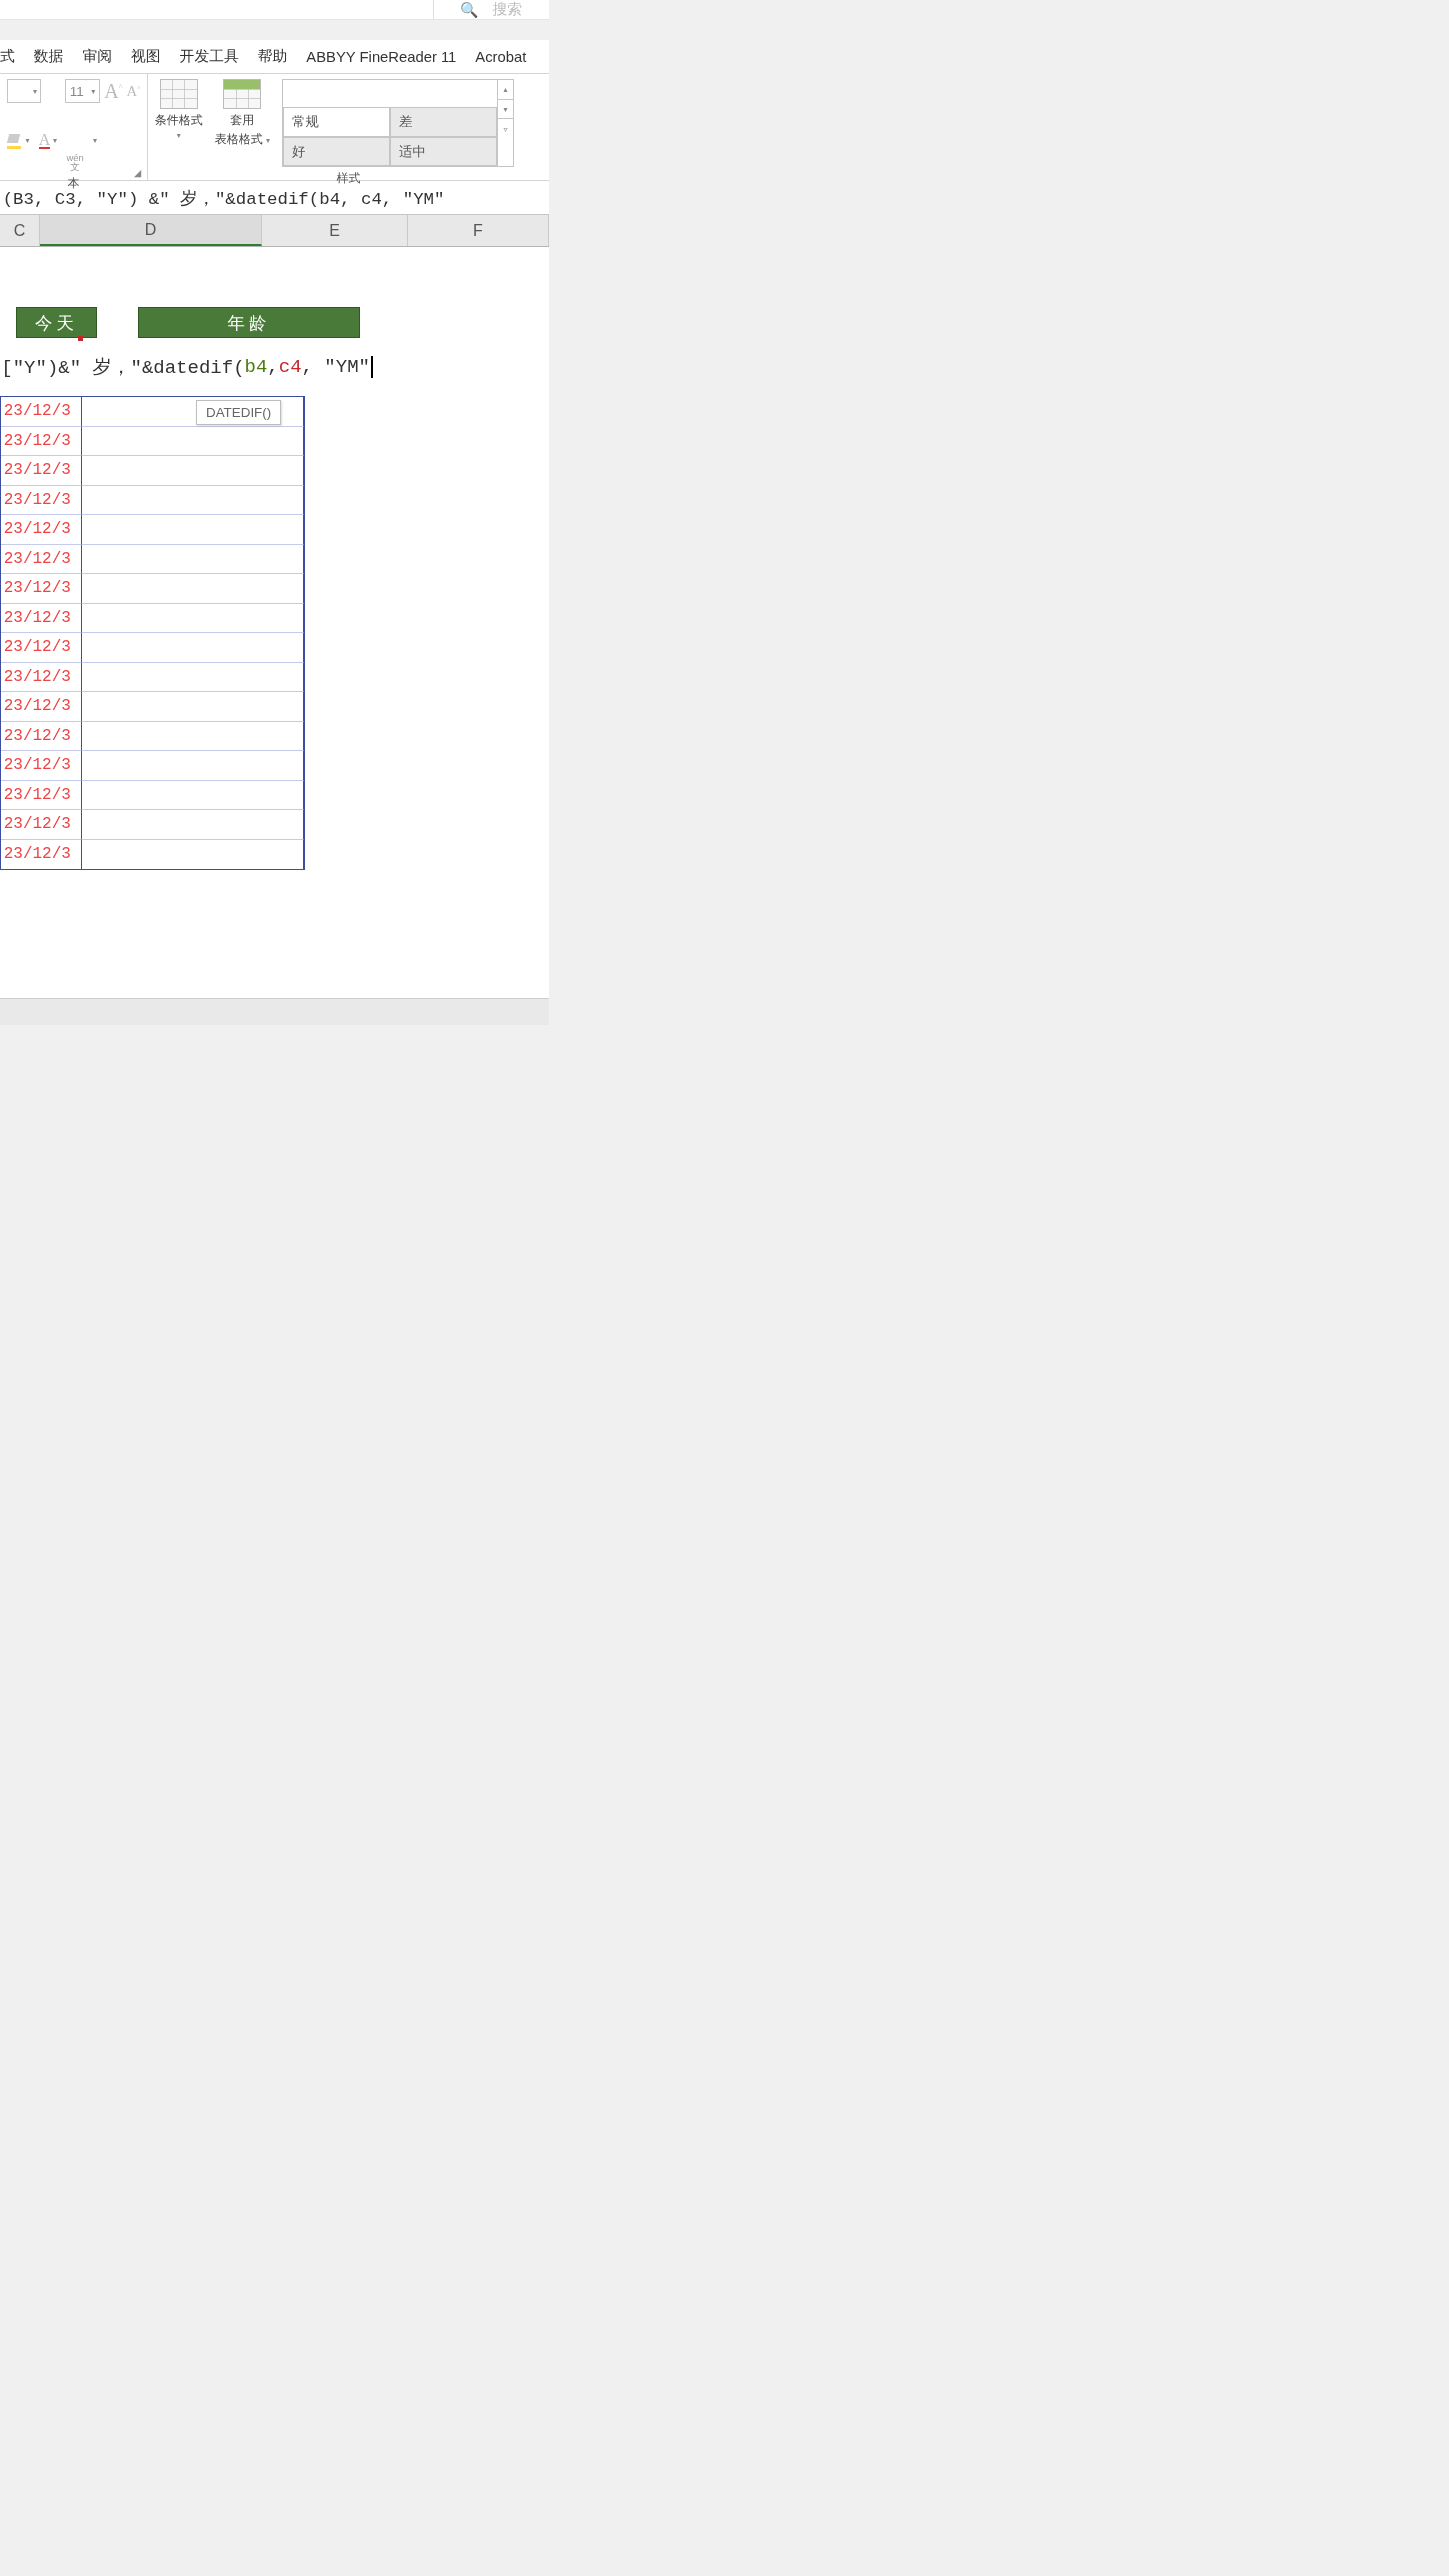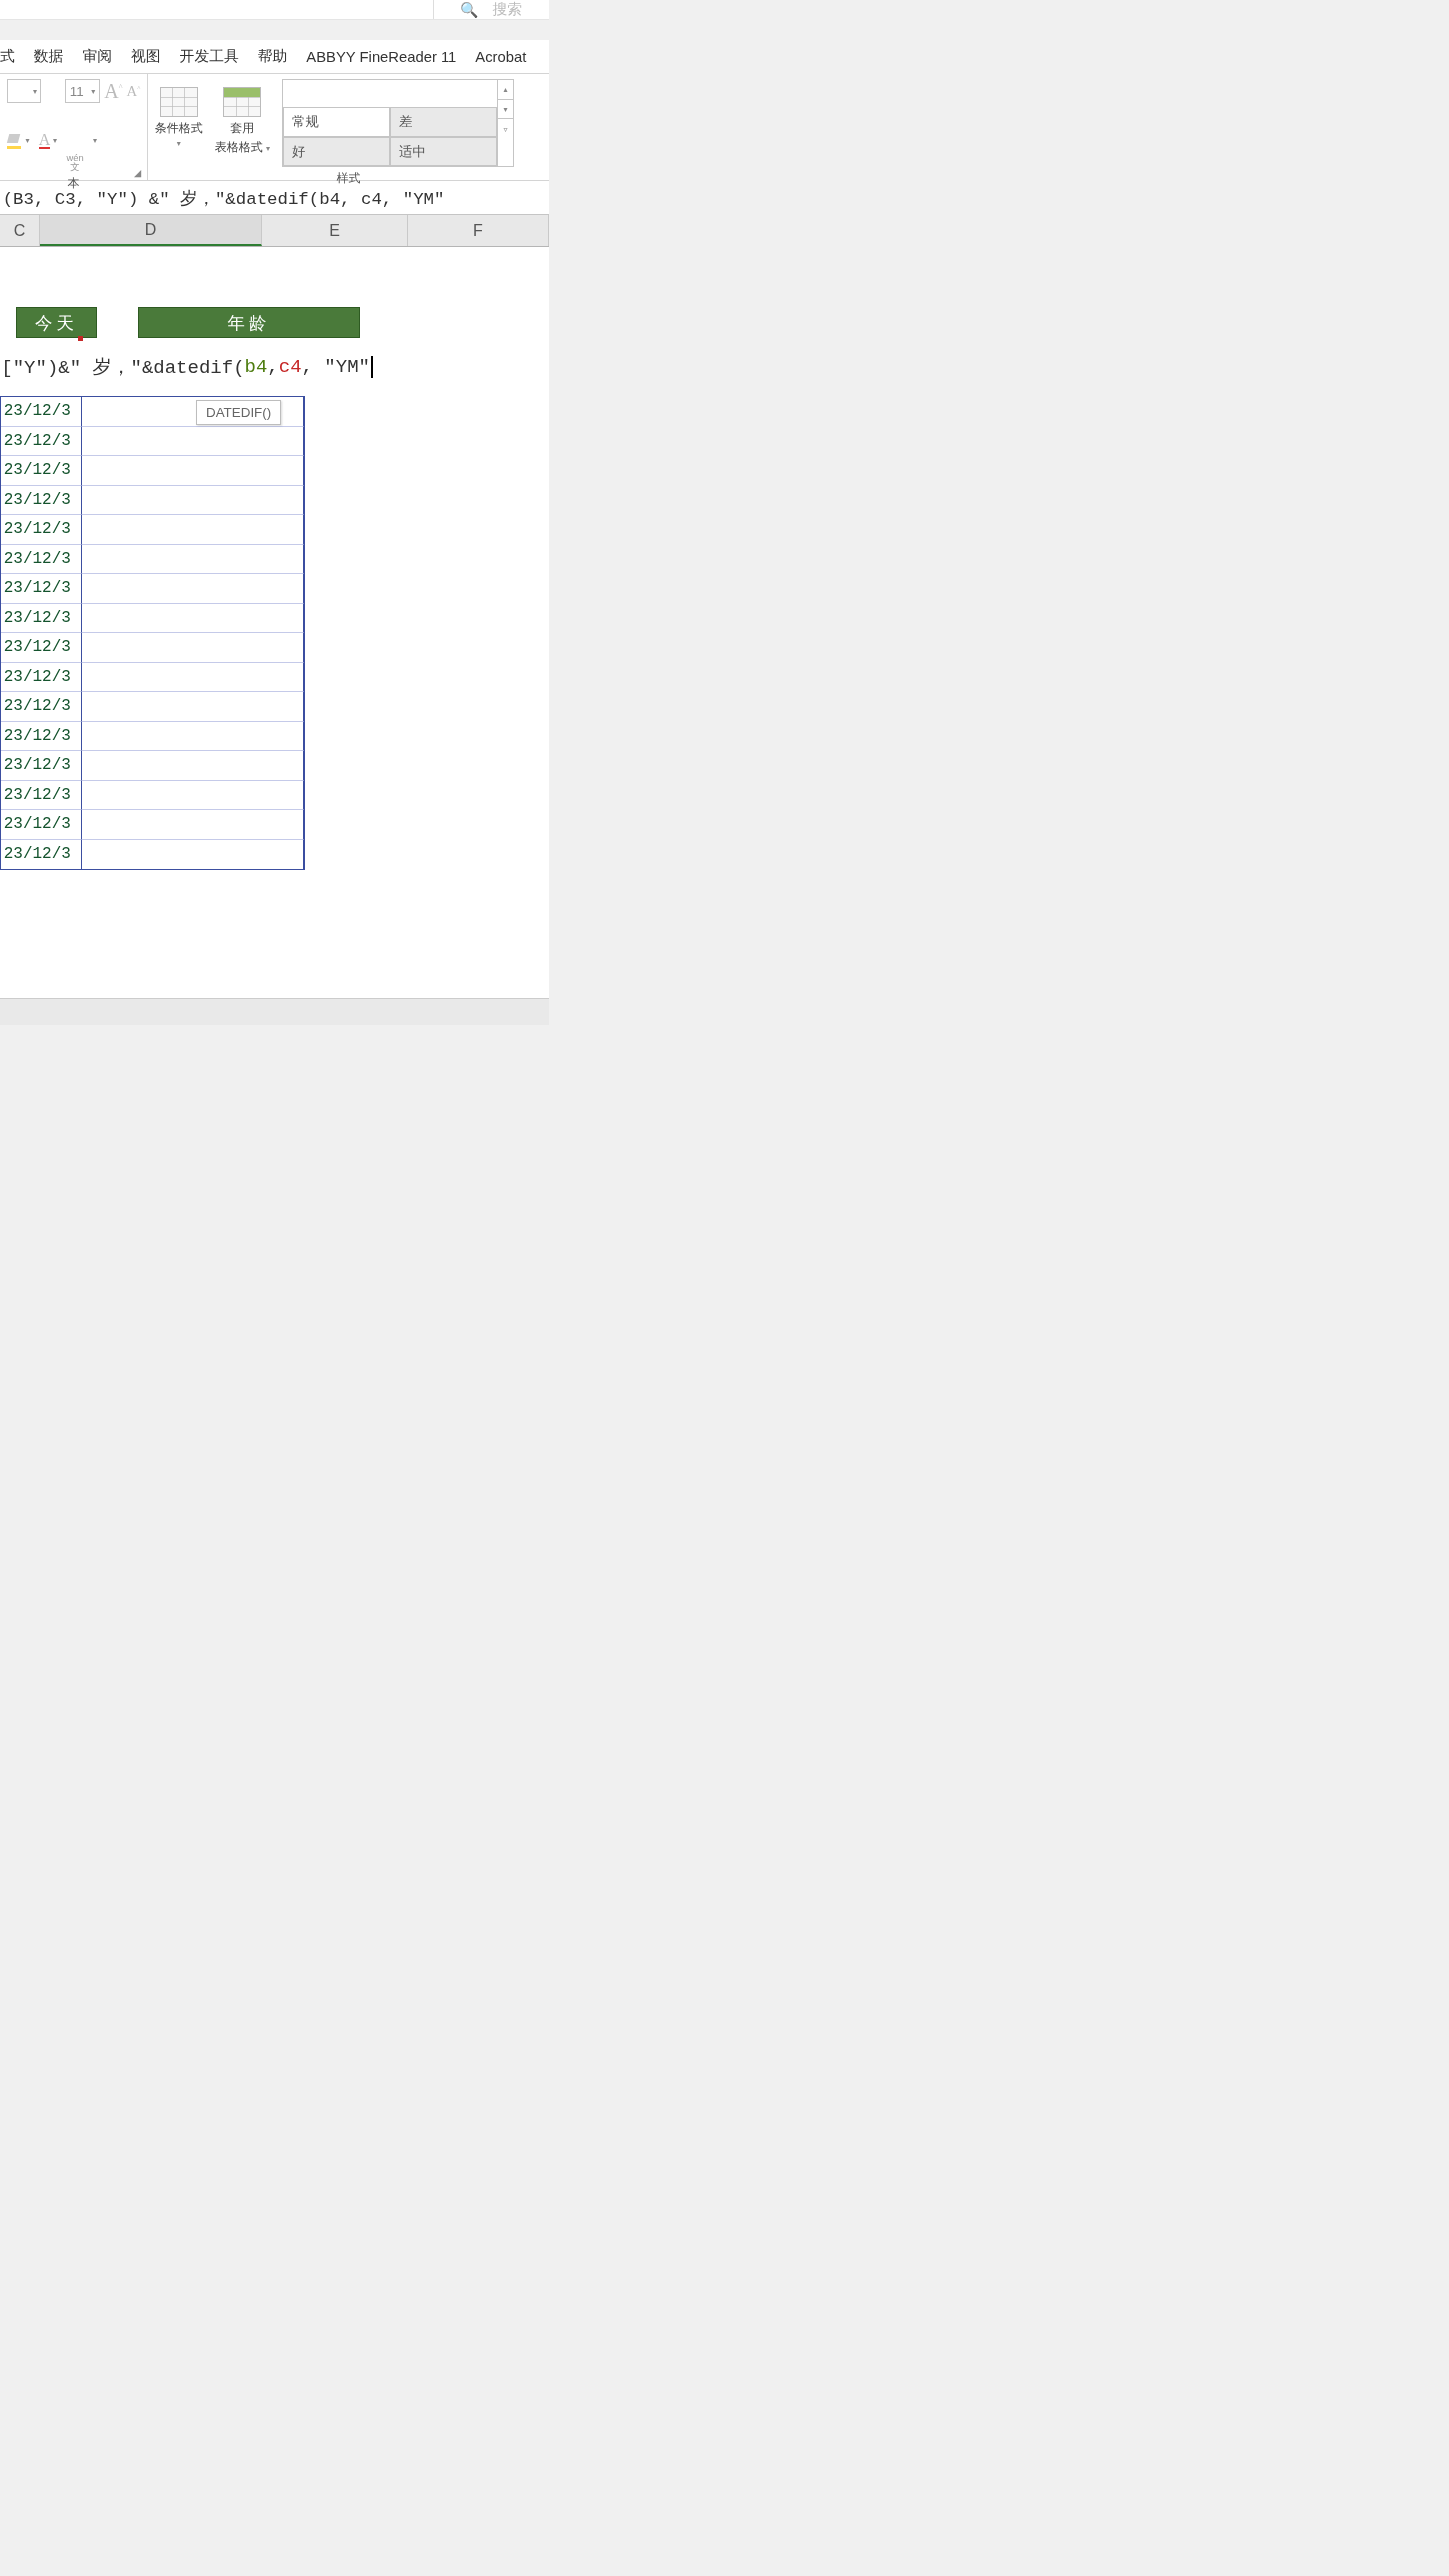--- a/index.html
+++ b/index.html
@@ -134,21 +134,21 @@
 
   
   .styles-controls {
     display: flex;
     gap: 12px;
     align-items: flex-start;
   }
   .style-bigbtn {
     display:flex; flex-direction:column; align-items:center;
     gap:2.7px; cursor:pointer;
-    font-size: 12px; color:#444;margin-top:8px;
+    font-size: 12px; color:#444;
   }
   .style-iconbox {
     width: 38px; height: 29.5px;
     border: 0.7px solid #bbb;
     background:
       linear-gradient(#bbb,#bbb) 0 33%/100% 0.7px no-repeat,
       linear-gradient(#bbb,#bbb) 0 66%/100% 0.7px no-repeat,
       linear-gradient(#bbb,#bbb) 33% 0/0.7px 100% no-repeat,
       linear-gradient(#bbb,#bbb) 66% 0/0.7px 100% no-repeat,
       #f7f7f7;
@@ -294,21 +294,21 @@
     top:149px;
     border:0.7px solid #3b4ea0;
   }
   .data-row { display:flex; height:29.5px; }
   .data-cell {
     border-right:0.7px solid #3b4ea0;
     border-bottom:0.7px solid #c5cae9;
     display:flex; align-items:center;
     font-family: Consolas, "Courier New", monospace;
     font-size:16px;
-    color:#14532d;
+    color:#ef4444;
     padding-left:2.7px;
   }
   .data-cell.c { width:81px; }
   .data-cell.d { width:222px; border-right:0.7px solid #3b4ea0; }
   .data-row:last-child .data-cell { border-bottom:none; }
 
   .tooltip {
     position:absolute;
     left:160px;
     top:153px;

